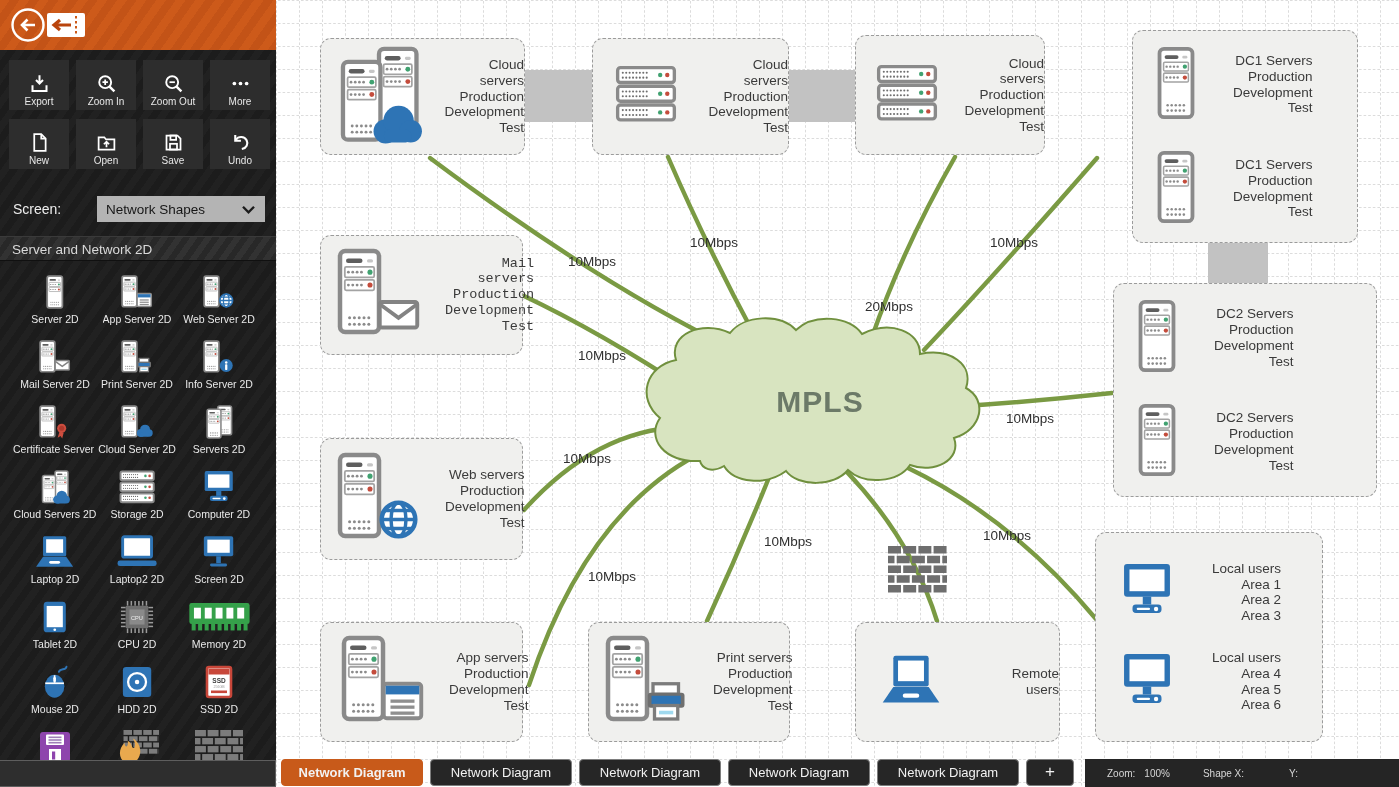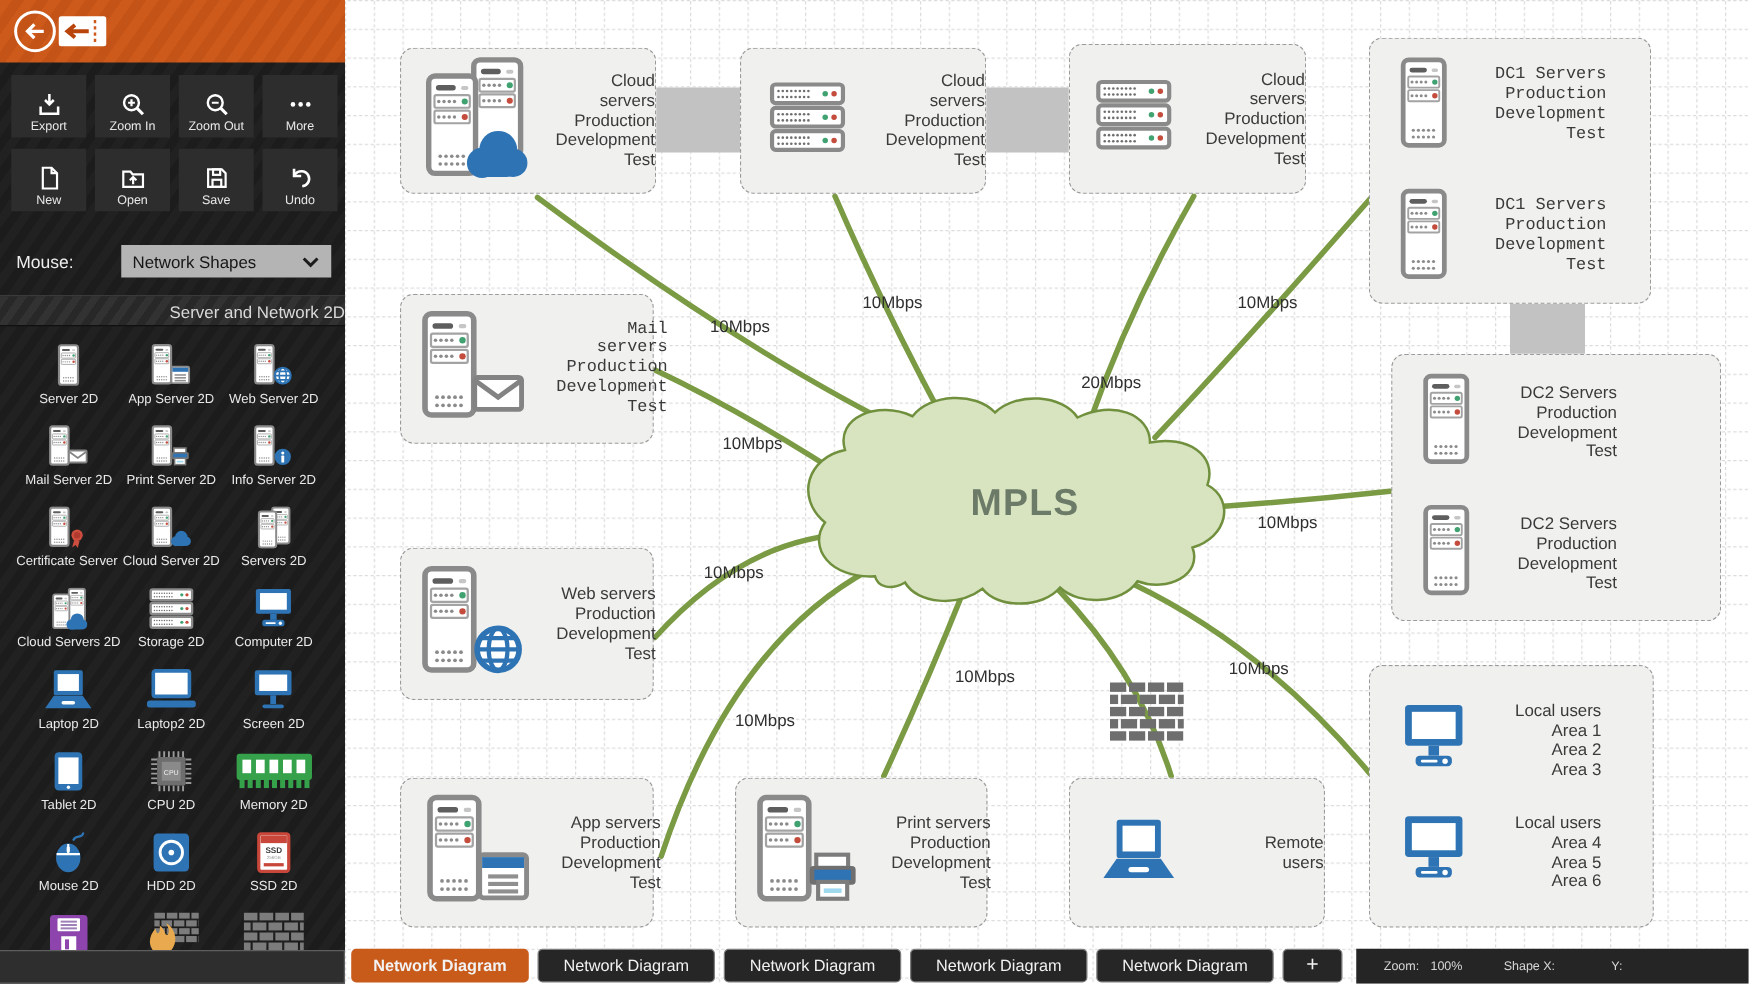--- a/index.html
+++ b/index.html
@@ -24,21 +24,21 @@
   .tb-btn span { color:#e8e8e8; font-size:10px; line-height:11px; }
 
   #shapes-row { display:flex; align-items:center; padding:18px 11px 14px 13px; }
   #shapes-label { color:#eee; font-size:14px; }
   #shapes-dd { margin-left:auto; width:168px; height:26px; background:#b4b4b4; display:flex;
     align-items:center; padding:0 9px; cursor:pointer; }
   #shapes-dd span { color:#161616; font-size:13.5px; flex:1 1 auto; }
 
   #section-hdr { height:25px; line-height:25px; padding-left:12px; color:#d9d9d9; font-size:13.5px;
     background:repeating-linear-gradient(125deg,#323232 0 6px,#282828 6px 12px);
-    border-top:1px solid #3a3a3a; border-bottom:1px solid #101010;text-align:right; }
+    border-top:1px solid #3a3a3a; border-bottom:1px solid #101010; }
 
   #palette { display:grid; grid-template-columns:repeat(3,82px); padding:12px 0 0 14px; row-gap:13px; }
   .pal-item { display:flex; flex-direction:column; align-items:center; cursor:pointer; width:82px; }
   .pal-icon { height:36px; display:flex; align-items:flex-end; justify-content:center; }
   .pal-icon svg { height:34px; width:auto; }
   .pal-item span { margin-top:4px; color:#e9e9e9; font-size:10.5px; white-space:nowrap;
     max-width:84px; overflow:hidden; }
 
   
   #canvas { position:absolute; left:276px; top:0; width:1123px; height:787px; background:#fff; }
@@ -148,21 +148,21 @@
           <div class="tb-btn">
             <svg viewBox="0 0 24 24">
               <path d="M6.5 9 C9.5 4.5 16.5 4.5 19 9.5 C21 13.5 19 18.5 13.5 19.5" fill="none" stroke="#fff" stroke-width="2.4"></path>
               <path d="M6 3.5 v6.5 h6.5" fill="none" stroke="#fff" stroke-width="2.4"></path>
             </svg>
             <span>Undo</span>
           </div>
         </div>
       </div>
     <div id="shapes-row">
-      <span id="shapes-label">Mouse:</span>
+      <span id="shapes-label">Screen:</span>
       <div id="shapes-dd">
         <span>Network Shapes</span>
         <svg width="15" height="11" viewBox="0 0 16 12">
           <path d="M2 3 l6 6 6-6" stroke="#1c1c1c" stroke-width="2.6" fill="none"></path>
         </svg>
       </div>
     </div>
     <div id="section-hdr">Server and Network 2D</div>
     <div id="palette">
         <div class="pal-item">
@@ -1145,21 +1145,21 @@
                 <circle cx="40.5" cy="36.8" r="1.7" fill="#c44c3c"></circle>
               </svg></div>
    <div class="grp-text">
               <div>Cloud servers</div>
               <div>Production</div>
               <div>Development</div>
               <div>Test</div>
             </div>
           </div>
         </div>
-        <div class="node" style="left: 819px; top: 30px; width: 226px; height: 213px; padding-left: 24px; row-gap: 26px; font-family: Liberation Mono, monospace;">
+        <div class="node" style="left: 856px; top: 30px; width: 226px; height: 213px; padding-left: 24px; row-gap: 26px;">
           <div class="grp" style="column-gap: 38px;">
             <div style="flex:0 0 auto"><svg viewBox="0 0 30 58" width="38" height="74">
                 <rect x="2" y="2" width="26" height="54" rx="3.5" fill="#fff" stroke="#8a8a8a" stroke-width="3"></rect>
 <rect x="6" y="7" width="11" height="3" rx="1.5" fill="#5e5e5e"></rect>
                 <rect x="20" y="7.5" width="4" height="2.2" rx="1" fill="#c6c6c6"></rect>
 <rect x="5.2" y="12.6" width="19.6" height="7" rx="1" fill="none" stroke="#a3a3a3" stroke-width="1.2"></rect>
 <circle cx="7.6" cy="16.1" r="0.95" fill="#8b8b8b"></circle>
                 <circle cx="10.5" cy="16.1" r="0.95" fill="#8b8b8b"></circle>
                 <circle cx="13.399999999999999" cy="16.1" r="0.95" fill="#8b8b8b"></circle>
                 <circle cx="16.299999999999997" cy="16.1" r="0.95" fill="#8b8b8b"></circle>

